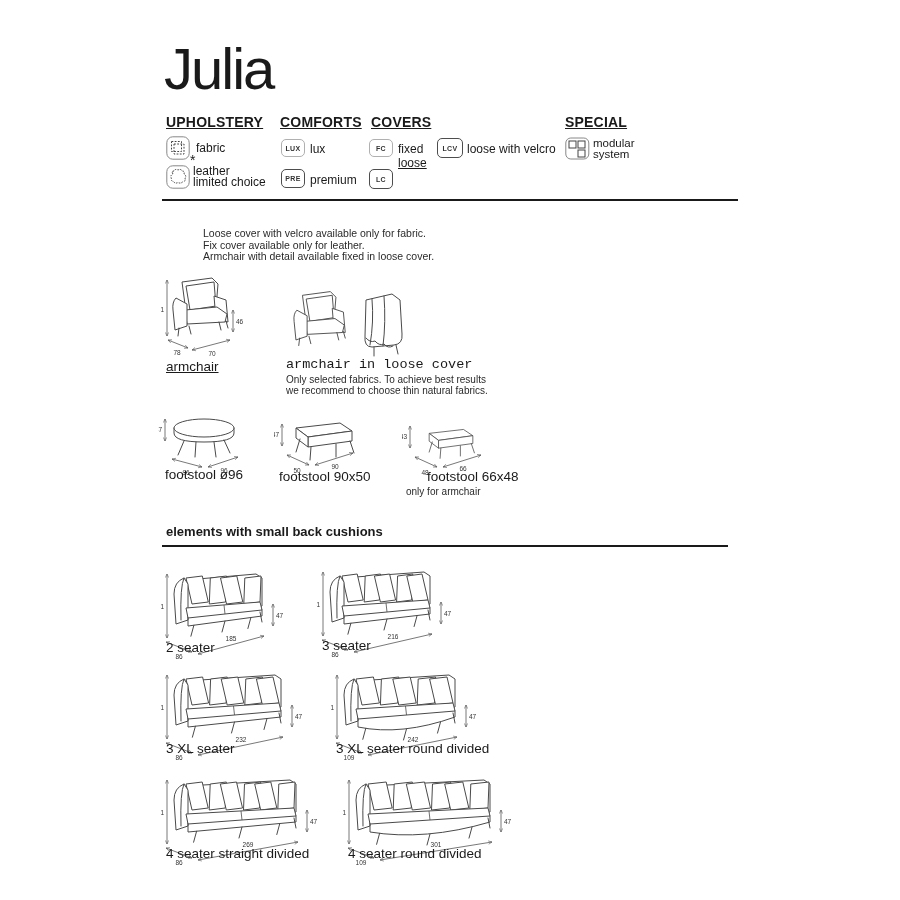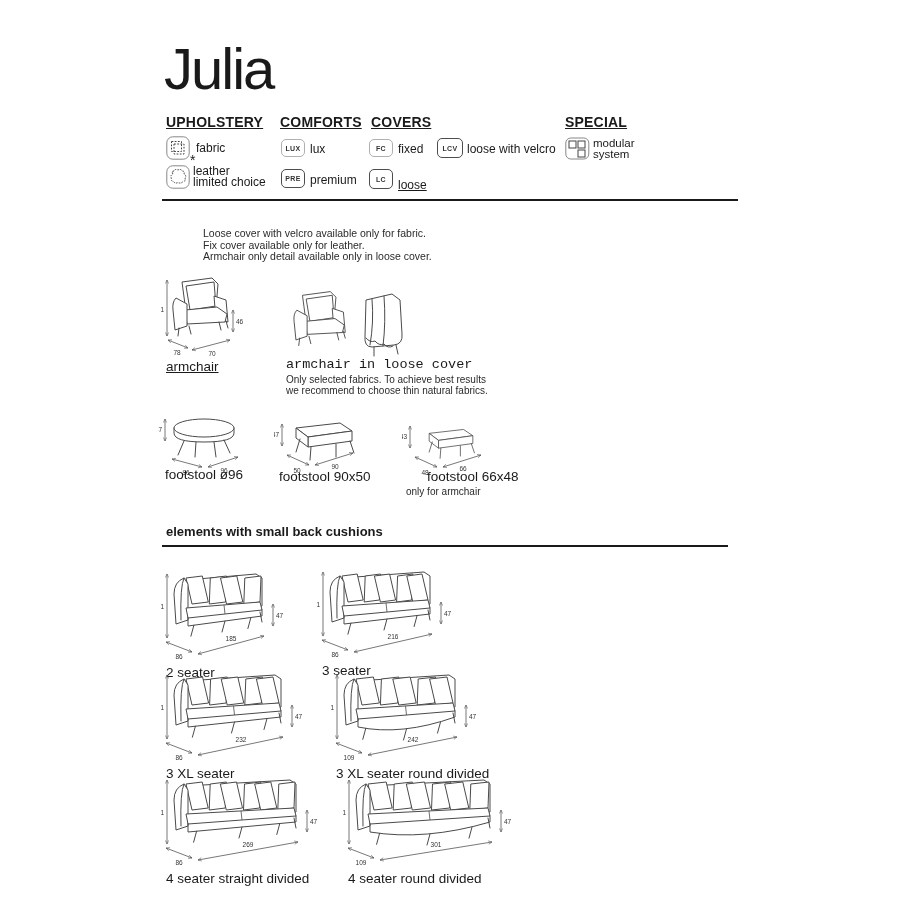--- a/index.html
+++ b/index.html
@@ -14,21 +14,21 @@
          align-items:center;justify-content:center;font-size:7px;font-weight:700;
          letter-spacing:.3px;color:#333;background:#fff;box-sizing:border-box;}
   .badge.light{border-color:#b0b0b0;}
   .asterisk{font-size:14px;font-weight:400;}
   .rule{position:absolute;background:#1a1a1a;}
   .note{font-size:10.5px;line-height:11.5px;color:#2a2a2a;}
   .plabel{font-size:13.5px;color:#1a1a1a;}
   .smallnote{font-size:10px;color:#2a2a2a;line-height:11px;}
   .h2{font-size:13px;font-weight:700;}
   .sofa-cell{position:absolute;}
-  .sofa-cell .plabel{position:absolute;left:6px;top:80px;white-space:nowrap;margin-top:25px;}
+  .sofa-cell .plabel{position:absolute;left:6px;top:80px;white-space:nowrap;}
   svg text{font-family:"Liberation Sans",sans-serif;font-size:6.5px;fill:#333;}
   svg .ln{stroke:#4a4a4a;stroke-width:1;fill:none;stroke-linejoin:round;stroke-linecap:round;}
   svg .pl{stroke:#4a4a4a;stroke-width:1;fill:#fff;stroke-linejoin:round;}
   svg .ln2{stroke:#4a4a4a;stroke-width:.8;}
   svg .dim{stroke:#555;stroke-width:.8;}
   svg .sw{stroke:#888;fill:none;}
   svg .swi{stroke:#444;fill:none;}
 </style>
 </head>
 <body>
@@ -71,42 +71,42 @@
   <div class="abs llabel" style="left:310px;top:142px;">lux</div>
   <div class="badge" style="left:281px;top:169px;width:24px;height:19px;">PRE</div>
   <div class="abs llabel" style="left:310px;top:173px;">premium</div>
 
   <div class="abs ltitle" style="left:371px;top:114px;">COVERS</div>
   <div class="badge light" style="left:369px;top:139px;width:24px;height:18px;">FC</div>
   <div class="abs llabel" style="left:398px;top:142px;">fixed</div>
   <div class="badge" style="left:437px;top:138px;width:26px;height:20px;">LCV</div>
   <div class="abs llabel" style="left:467px;top:142px;">loose with velcro</div>
   <div class="badge" style="left:369px;top:169px;width:24px;height:20px;">LC</div>
-  <div class="abs llabel" style="left:398px;top:178px;text-decoration:underline;">loose</div>
+  <div class="abs llabel" style="left:398px;top:156px;text-decoration:underline;">loose</div>
 
   <div class="abs ltitle" style="left:565px;top:114px;">SPECIAL</div>
   <div class="abs" style="left:565px;top:136px;">
     <svg width="25" height="24" viewBox="0 0 25 24">
       <rect class="sw" x="0.8" y="2" width="23" height="21" rx="5"></rect>
       <rect class="swi" x="4" y="5" width="7" height="7"></rect>
       <rect class="swi" x="13" y="5" width="7" height="7"></rect>
       <rect class="swi" x="13" y="14" width="7" height="7"></rect>
     </svg>
   </div>
   <div class="abs two-line" style="left:593px;top:138px;font-size:11.5px;">
     <div>modular</div>
     <div>system</div>
   </div>
 
   <div class="rule" style="left:162px;top:199px;width:576px;height:2px;"></div>
 
   <div class="abs note" style="left:167px;top:228px;margin-left:36px;">
     <div>Loose cover with velcro available only for fabric.</div>
     <div>Fix cover available only for leather.</div>
-    <div>Armchair only detail available only in loose cover.</div>
+    <div>Armchair with detail available fixed in loose cover.</div>
   </div>
 
   <div class="abs" style="left:160px;top:272px;" id="arm-draw"><svg width="92" height="88" viewBox="0 0 92 88">
         <path class="pl" d="M22,10 L52,6 L58,12 L56,36 L26,40 Z"></path>
         <path class="pl" d="M26,14 L54,10 L56,34 L30,38 Z"></path>
         <path class="pl" d="M54,24 L66,28 L68,50 L56,48 Z"></path>
         <path class="pl" d="M25,38 L57,35 L67,42 L65,50 L27,52 Z"></path>
         <path class="pl" d="M16,26 Q12,30 13,38 L15,58 L27,54 L27,32 Z"></path>
         <line class="ln" x1="19" y1="56" x2="18" y2="64"></line>
         <line class="ln" x1="29" y1="54" x2="31" y2="62"></line>

